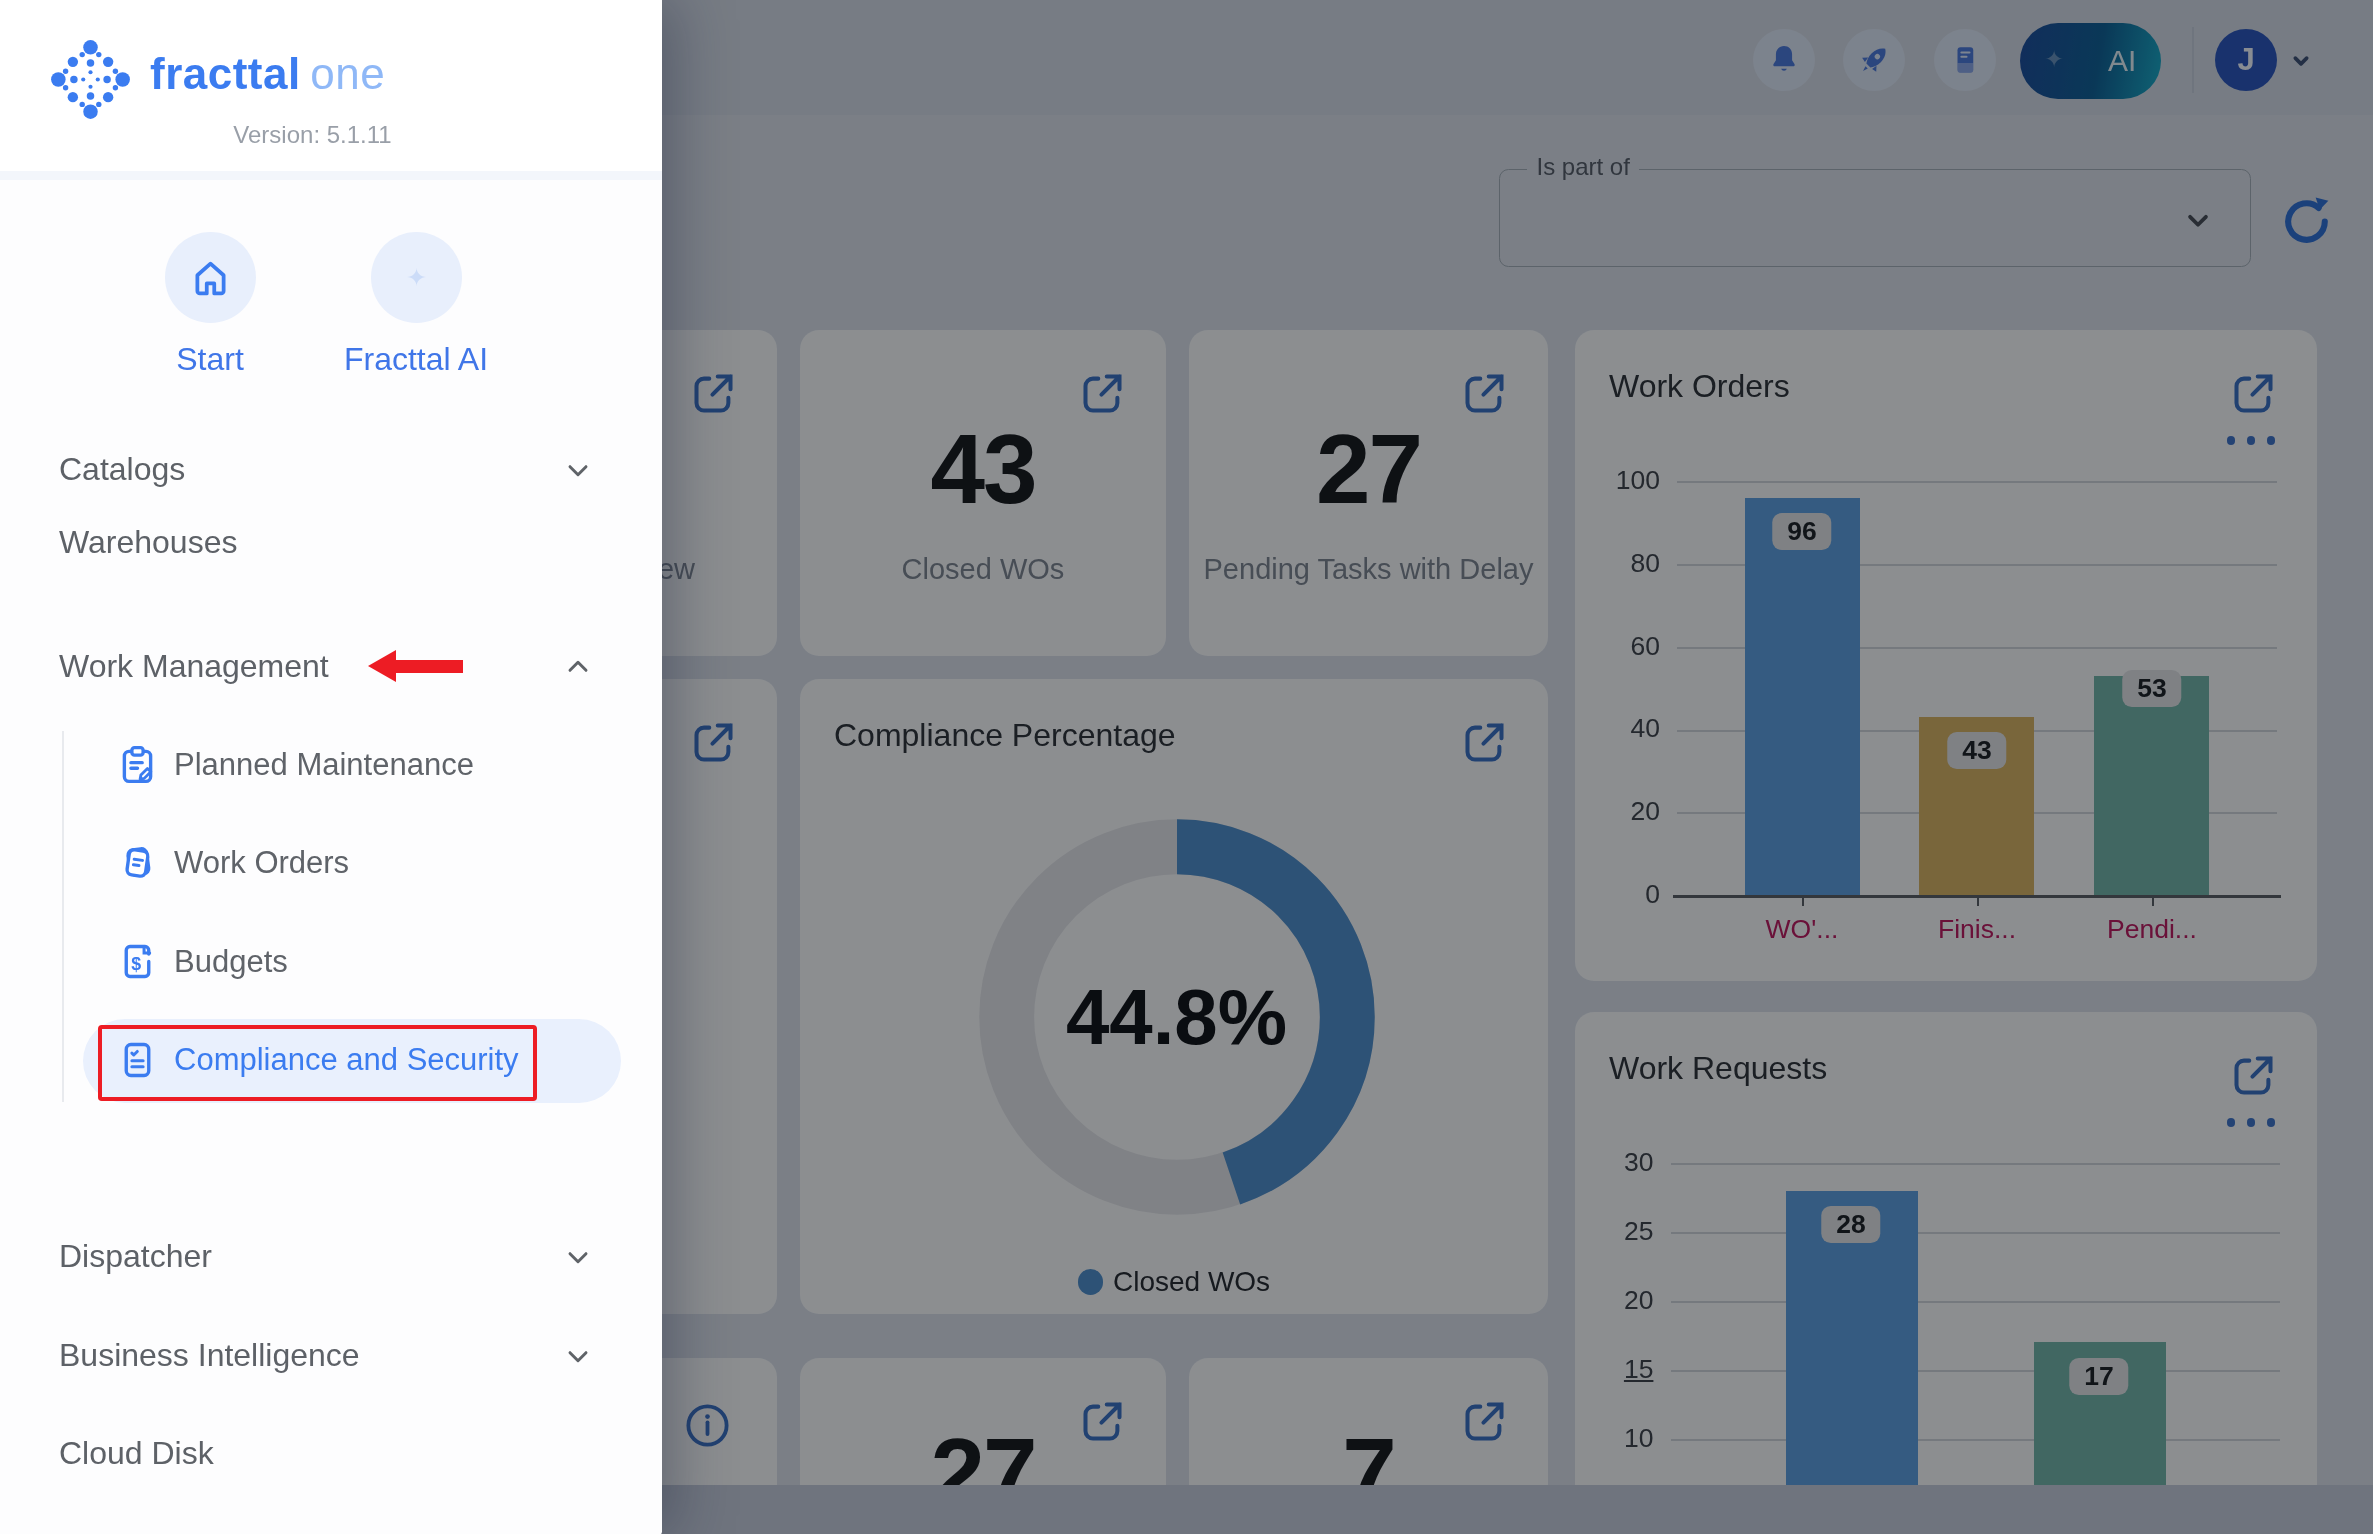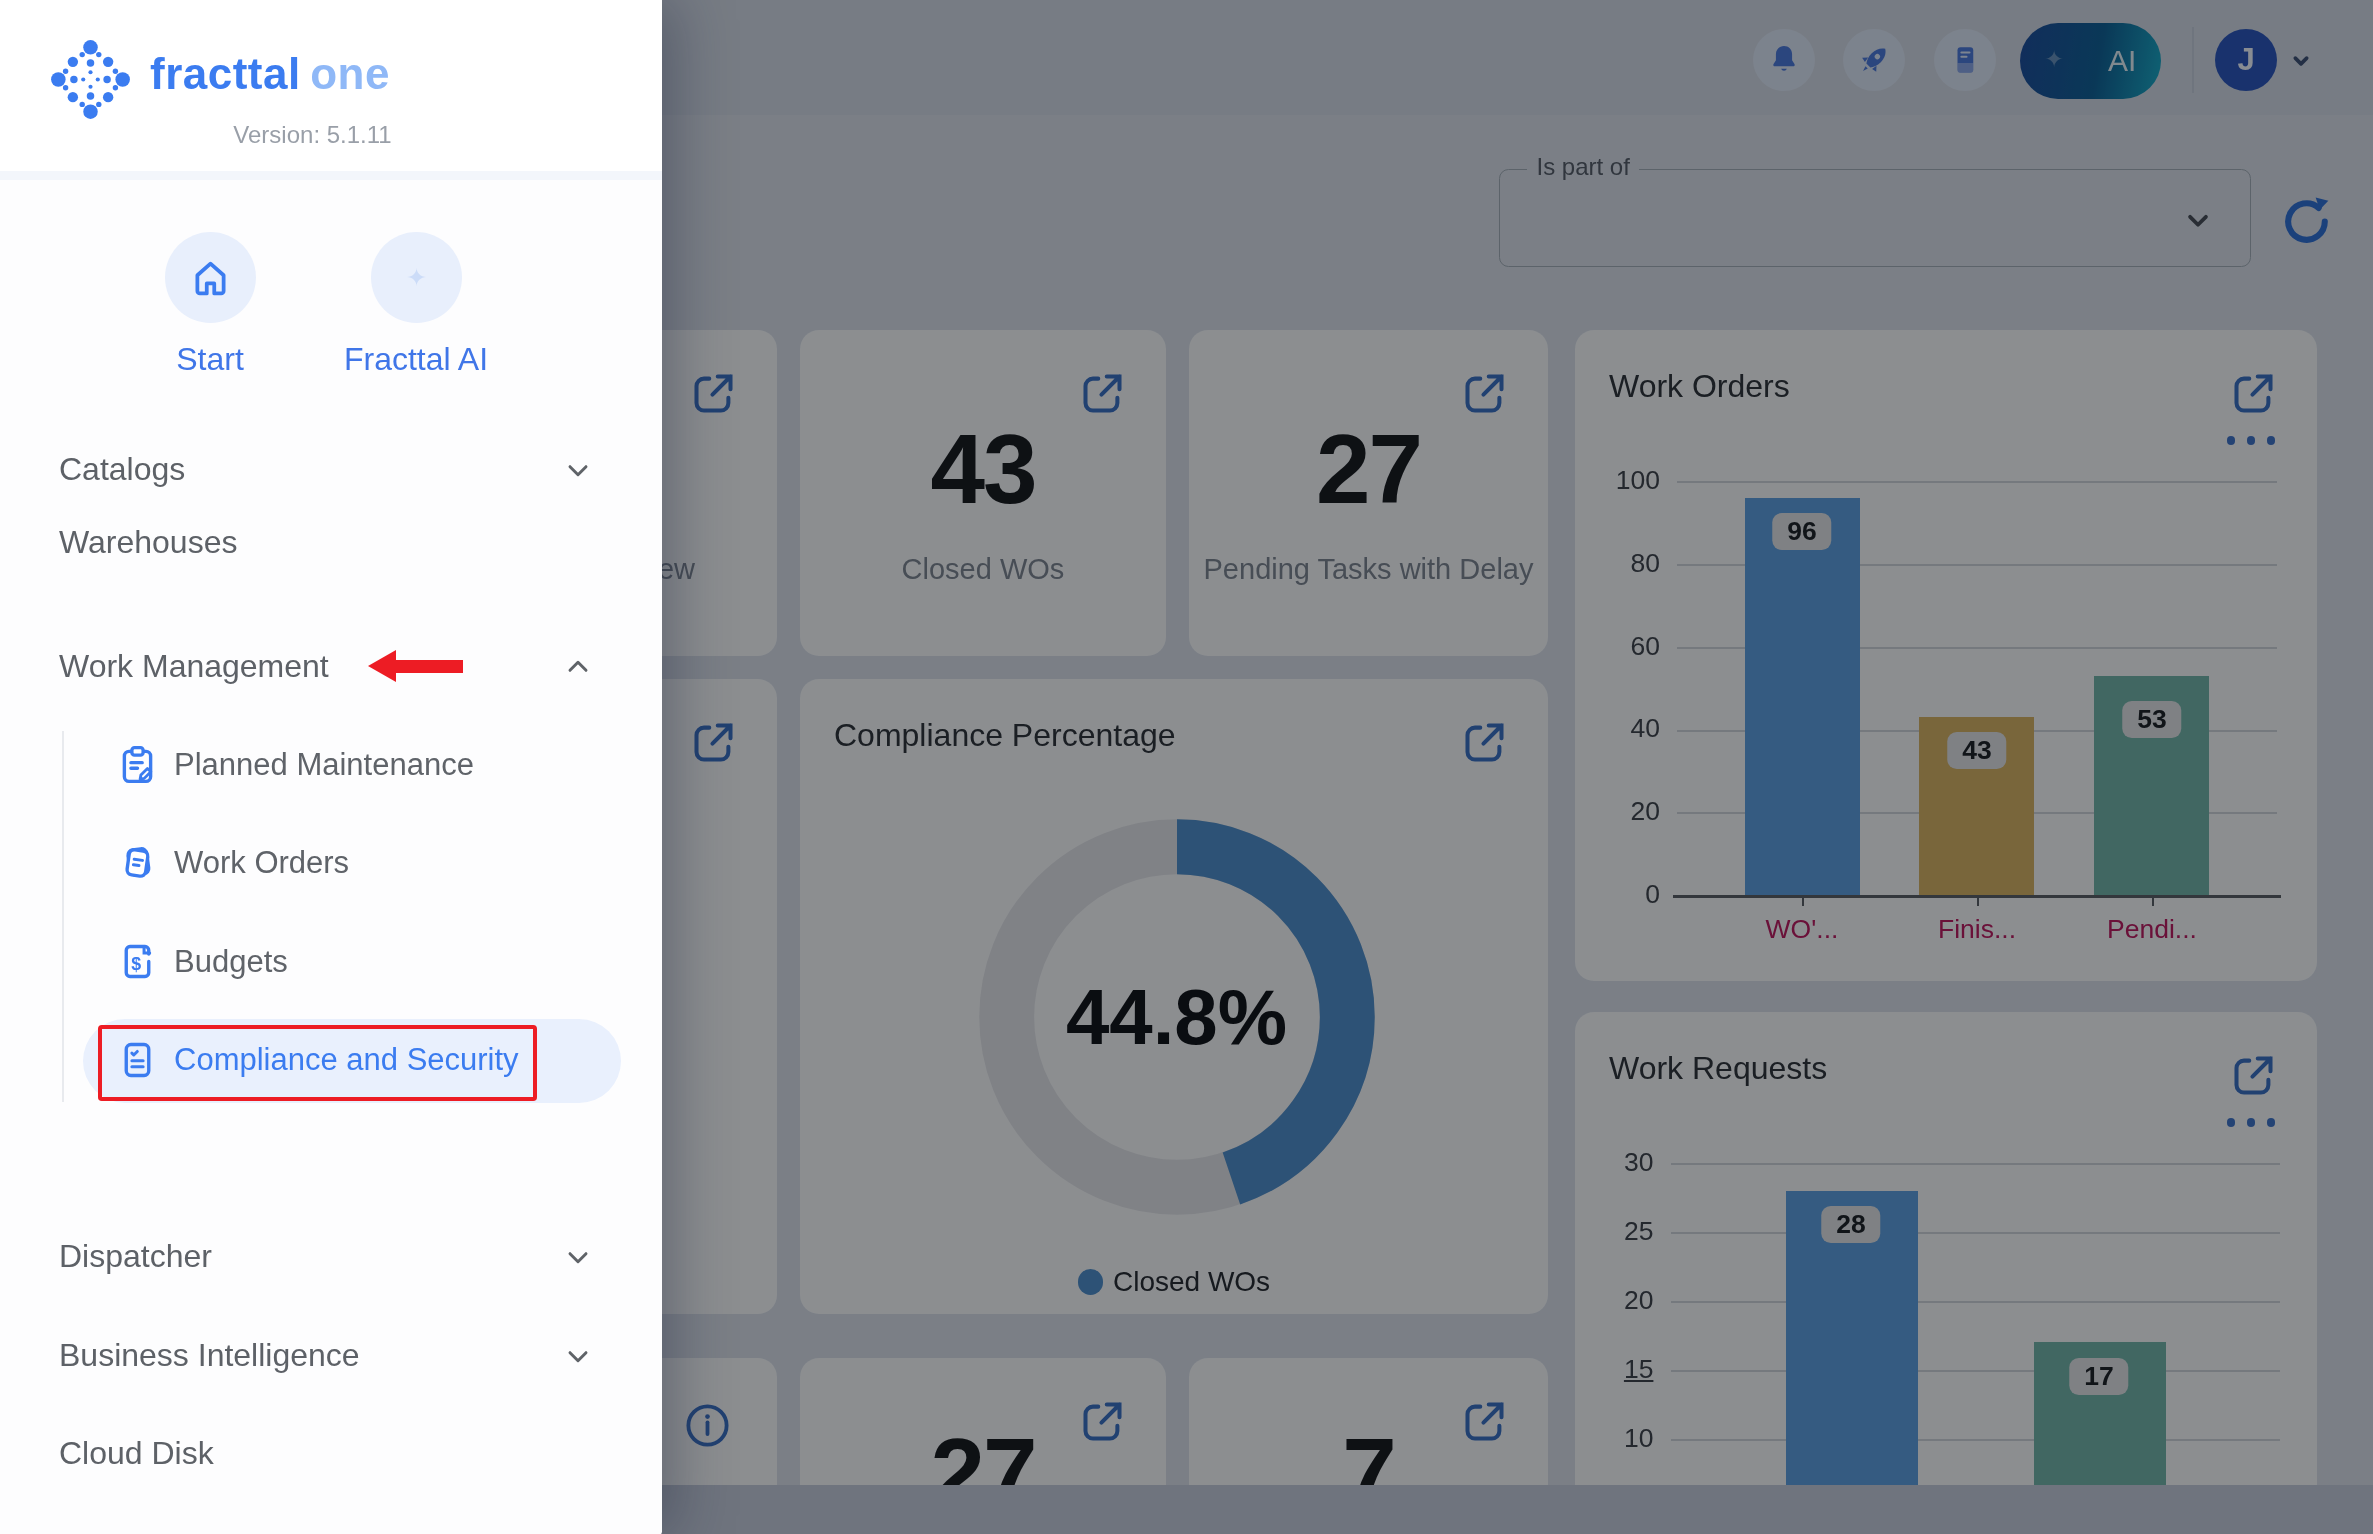--- a/index.html
+++ b/index.html
@@ -46,21 +46,21 @@
   .field-label{position:absolute;left:1527px;top:153px;background:#dce1ea;padding:0 9.5px;font-size:24px;color:#565c66}
   .field-chev{position:absolute;left:2179px;top:201px;width:38px;height:38px;color:#474c55}
   .refresh{position:absolute;left:2276px;top:191px;width:61px;height:61px;color:#2f6fd6}
 
   
   .drawer{position:absolute;left:0;top:0;width:662px;height:1535px;background:#fdfdfe;z-index:100;
     box-shadow:13.2px 0 57px rgba(25,35,60,.35);border-radius:0 3.8px 3.8px 0}
   .side-head{position:absolute;left:0;top:0;width:100%;height:180px;background:#ffffff;
     border-bottom:9.5px solid #f3f6fb}
   .logo-text{position:absolute;left:150px;top:49px;font-size:44px;font-weight:600;letter-spacing:0.5px}
-  .logo-text .b{color:#3b7cf0}.logo-text .p{color:#8fb8f7;margin-left:9.5px;font-weight:700}
+  .logo-text .b{color:#3b7cf0}.logo-text .p{color:#8fb8f7;margin-left:9.5px;font-weight:400}
   .version{position:absolute;left:123px;top:121px;width:379px;text-align:center;font-size:24px;color:#999fa8}
   .shortcut{position:absolute;width:91px;height:91px;border-radius:50%;background:#e8effc;
     display:flex;align-items:center;justify-content:center}
   .shortcut-label{position:absolute;top:341px;text-align:center;font-size:32px;color:#4076e8}
   .srow{position:absolute;left:0;width:662px;height:85px;display:flex;align-items:center;padding-left:59px;
     font-size:32px;color:#5d6167}
   .sub{padding-left:0}
   .sub .sicon{position:absolute;left:115px;width:45px;height:45px;color:#3b7cf0}
   .sub .slab{position:absolute;left:174px;font-size:31px;color:#5f6369}
   .chev{position:absolute;right:68px;width:32px;height:32px;color:#5f6368}
@@ -181,21 +181,21 @@
           <div class="baseline" style="left: 98px; width: 608px; top: 565px;"></div>
           <div class="bar" style="left: 170px; top: 168px; width: 115px; height: 397px; background: rgb(94, 159, 224);"></div>
           <div class="badge" style="left: 227px; top: 183px;">96</div>
           <div class="xtick" style="left: 227px; top: 565px;"></div>
           <div class="xlab" style="left: 227px; top: 584px;">WO'...</div>
           <div class="bar" style="left: 344px; top: 387px; width: 115px; height: 178px; background: rgb(217, 178, 97);"></div>
           <div class="badge" style="left: 402px; top: 402px;">43</div>
           <div class="xtick" style="left: 402px; top: 565px;"></div>
           <div class="xlab" style="left: 402px; top: 584px;">Finis...</div>
           <div class="bar" style="left: 519px; top: 346px; width: 115px; height: 219px; background: rgb(116, 181, 168);"></div>
-          <div class="badge" style="left: 577px; top: 371px;">53</div>
+          <div class="badge" style="left: 577px; top: 340px;">53</div>
           <div class="xtick" style="left: 577px; top: 565px;"></div>
           <div class="xlab" style="left: 577px; top: 584px;">Pendi...</div>
         </div>
     </div>
 
     <div class="card" style="left:411px;top:679px;width:366px;height:635px">
       <svg class="extlink" viewBox="0 0 24 24">
         <path d="M10 5H7.5A3.5 3.5 0 0 0 4 8.5v8A3.5 3.5 0 0 0 7.5 20h8a3.5 3.5 0 0 0 3.5-3.5V14" fill="none" stroke="currentColor" stroke-width="1.9" stroke-linecap="round"></path>
         <path d="M14 4h6v6M20 4l-8.5 8.5" fill="none" stroke="currentColor" stroke-width="1.9" stroke-linecap="round"></path>
       </svg>

